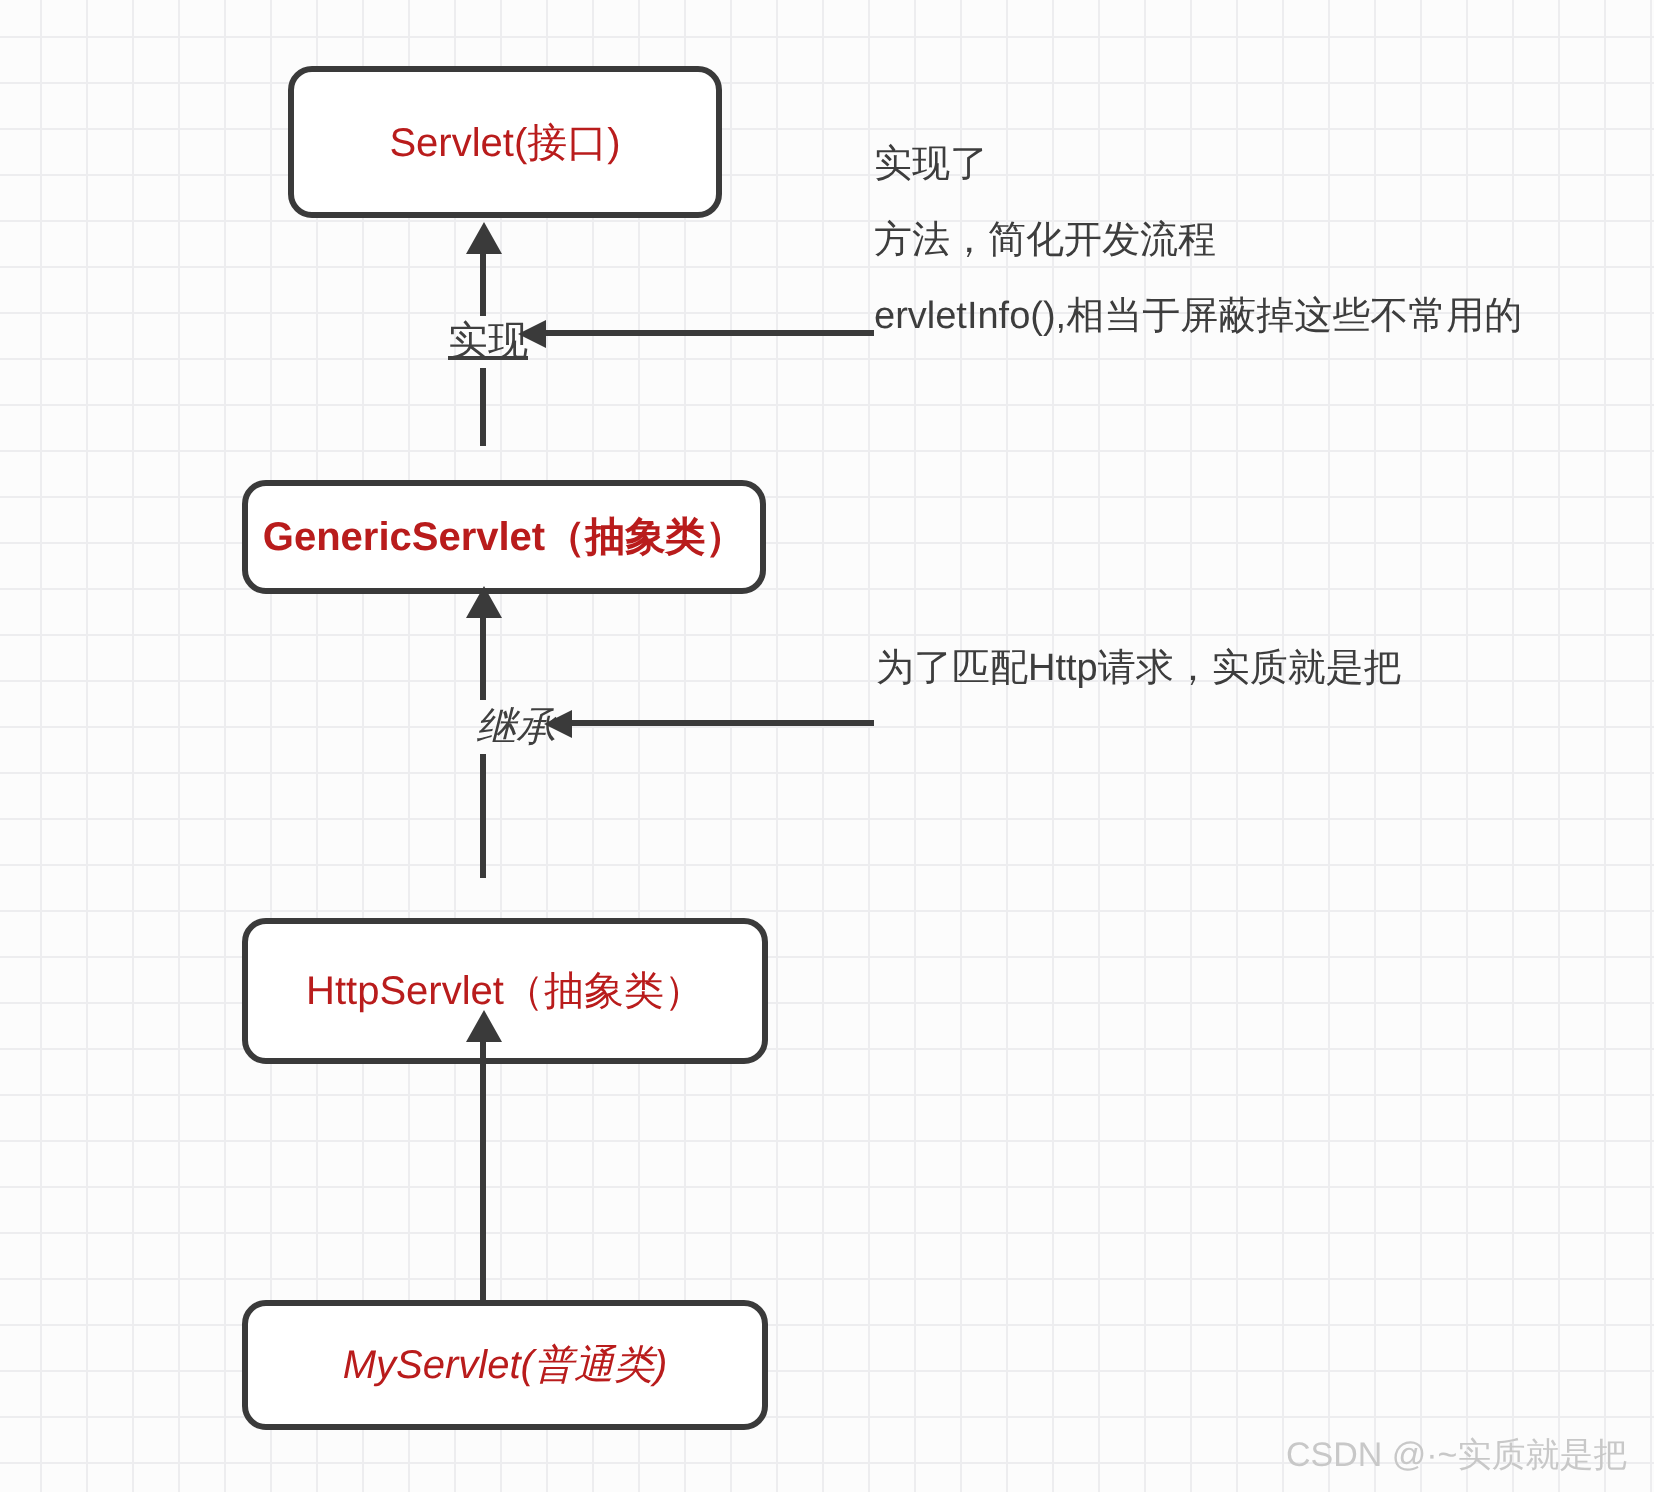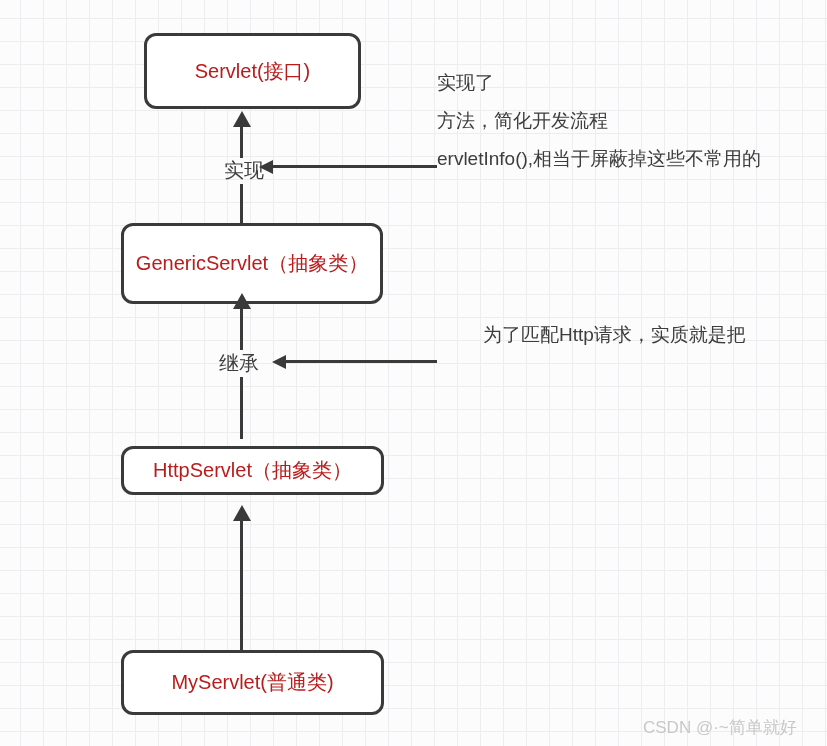--- a/index.html
+++ b/index.html
@@ -68,60 +68,59 @@
     position: absolute;
     font-size: 19px;
     color: #3d3d3d;
     white-space: nowrap;
   }
   .annotation .ann-line {
     line-height: 38px;
   }
   .annotation.ann-2 .ann-line {
     line-height: 40px;
-    margin-left: 45px;
   }
   .watermark {
     position: absolute;
     left: 643px;
     top: 716px;
     font-size: 17px;
     color: #c8c8c8;
     white-space: nowrap;
   }
 </style>
 </head>
 <body>
 
 <div class="canvas">
 
   <div class="node" style="left:133px; top:33px; width:217px; height:76px;">
     <span>Servlet(接口)</span>
   </div>
 
-  <div class="node" style="left:110px; top:223px; width:262px; height:81px;">
+  <div class="node" style="left:110px; top:240px; width:262px; height:57px;font-weight:bold;">
     <span>GenericServlet（抽象类）</span>
   </div>
 
-  <div class="node" style="left:110px; top:446px; width:263px; height:49px;text-align:center;">
+  <div class="node" style="left:110px; top:459px; width:263px; height:73px;text-align:center;">
     <span>HttpServlet（抽象类）</span>
   </div>
 
-  <div class="node" style="left:110px; top:650px; width:263px; height:65px;">
+  <div class="node" style="left:110px; top:650px; width:263px; height:65px;font-style:italic;">
     <span>MyServlet(普通类)</span>
   </div>
 
   <div class="head-up" style="left:233px; top:111px;"></div>
   <div class="vline" style="left:240px; top:125px; height:33px;"></div>
-  <div class="edge-label" style="left:219px; top:157px;">实现</div>
+  <div class="edge-label" style="left:219px; top:157px;text-decoration:underline;">实现</div>
   <div class="vline" style="left:240px; top:184px; height:39px;"></div>
 
   <div class="head-up" style="left:233px; top:293px;"></div>
   <div class="vline" style="left:240px; top:307px; height:43px;"></div>
-  <div class="edge-label" style="left:214px; top:350px;">继承</div>
+  <div class="edge-label" style="left:233px; top:350px;font-style:italic;">继承</div>
   <div class="vline" style="left:240px; top:377px; height:62px;"></div>
 
   <div class="head-up" style="left:233px; top:505px;"></div>
   <div class="vline" style="left:240px; top:519px; height:131px;"></div>
 
   <div class="head-left" style="left:259px; top:160px;"></div>
   <div class="hline" style="left:271px; top:165px; width:166px;"></div>
 
   <div class="head-left" style="left:272px; top:355px;"></div>
   <div class="hline" style="left:284px; top:360px; width:153px;"></div>
@@ -129,15 +128,15 @@
   <div class="annotation ann-1" style="left:437px; top:64px;">
     <div class="ann-line">实现了</div>
     <div class="ann-line">方法，简化开发流程</div>
     <div class="ann-line">ervletInfo(),相当于屏蔽掉这些不常用的</div>
   </div>
 
   <div class="annotation ann-2" style="left:438px; top:315px;">
     <div class="ann-line">为了匹配Http请求，实质就是把</div>
   </div>
 
-  <div class="watermark">CSDN @·~简单就好</div>
+  <div class="watermark">CSDN @·~实质就是把</div>
 
 </div>
 
 </body></html>

